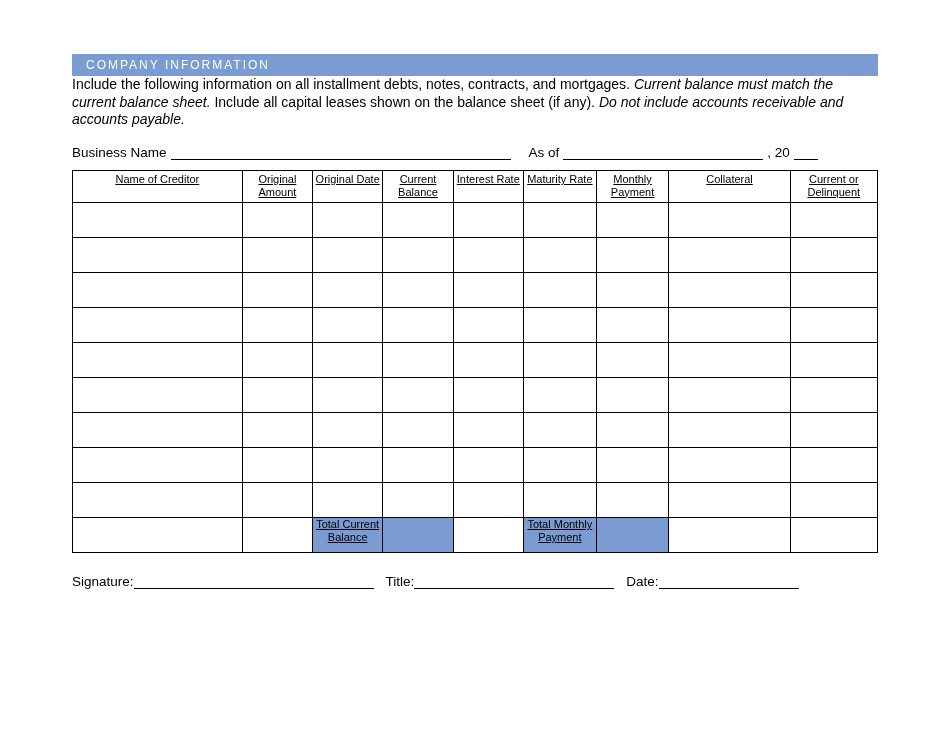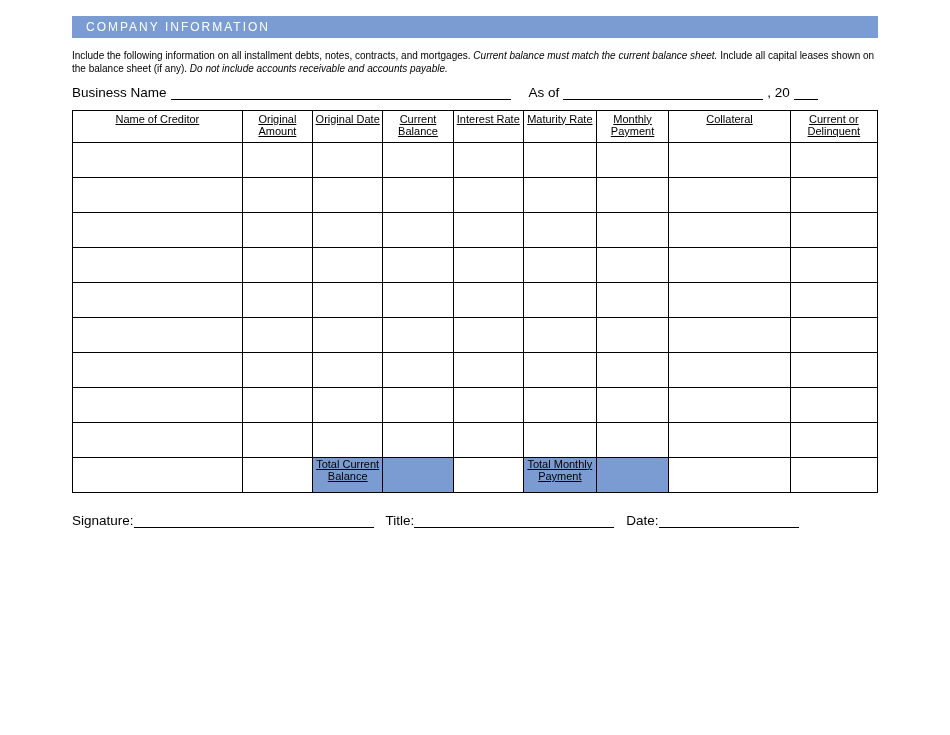--- a/index.html
+++ b/index.html
@@ -5,39 +5,39 @@
   body {
     margin: 0;
     padding: 0;
     background: #fff;
     font-family: "Segoe UI", Tahoma, Geneva, sans-serif;
     width: 950px;
     height: 735px;
     overflow: hidden;
   }
   .page {
-    padding: 16px 72px 30px 72px;
+    padding: 54px 72px 30px 72px;
   }
   .section-header {
     background: #7a9cd3;
     color: #fff;
     font-size: 12px;
     letter-spacing: 2px;
     padding: 4px 14px;
     font-weight: 400;
   }
   .instructions {
-    margin-top: 12px;
-    font-size: 10px;
+    margin-top: 0;
+    font-size: 14px;
     line-height: 1.25;
     color: #000;
   }
   .instructions .italic { font-style: italic; }
   .business-line {
-    margin-top: 7px;
+    margin-top: 14px;
     font-size: 13.5px;
     display: flex;
     align-items: baseline;
     gap: 4px;
   }
   .underline {
     display: inline-block;
     border-bottom: 1px solid #000;
     height: 1em;
     position: relative;

